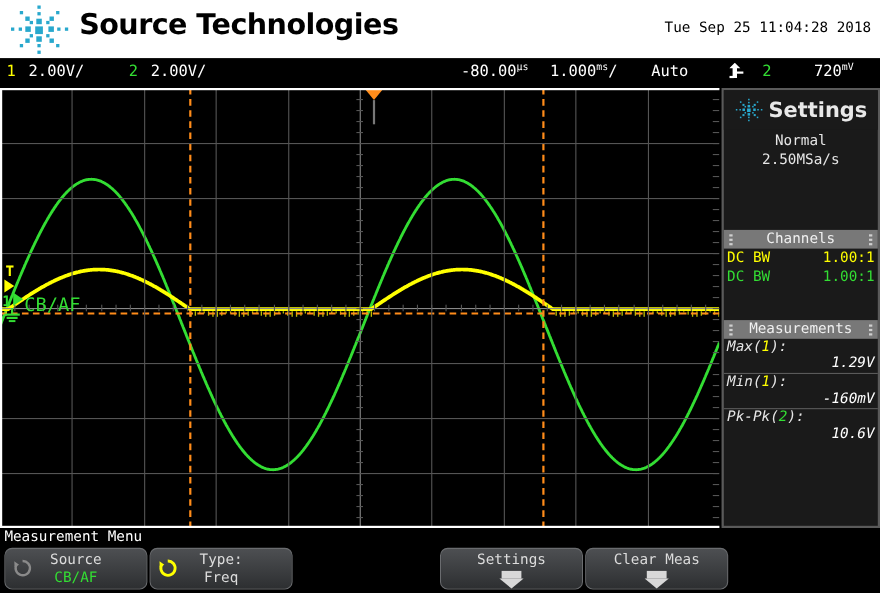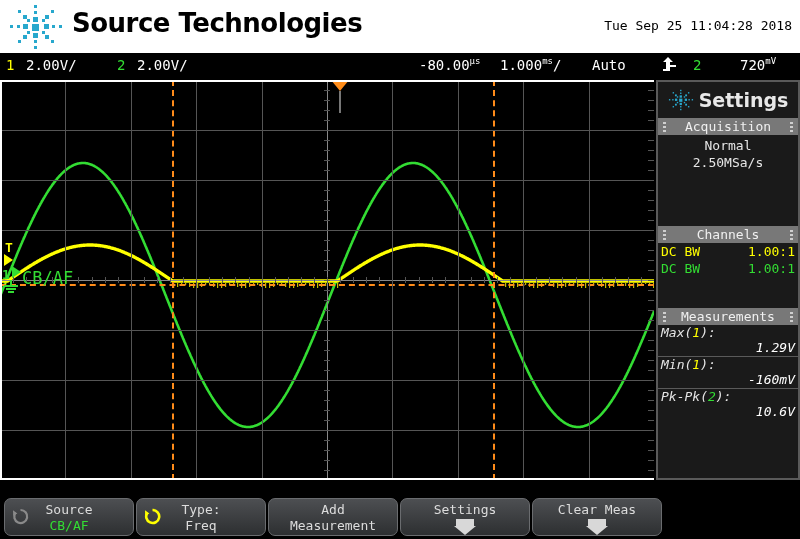--- a/index.html
+++ b/index.html
@@ -430,33 +430,20 @@
           <rect x="15" y="31" width="4" height="4"></rect>
             <rect x="19" y="27" width="3" height="3"></rect>
           <rect x="37" y="31" width="4" height="4"></rect>
             <rect x="43" y="36" width="3" height="3"></rect>
           <rect x="34" y="27" width="3" height="3"></rect>
         </g>
       </svg>
       <span class="sb-logo-text">Settings</span>
     </div>
 
-    <div class="sec-head">
-      <span class="grip l">
-          <i></i>
-          <i></i>
-          <i></i>
-        </span>
-      <span>Acquisition</span>
-      <span class="grip r">
-          <i></i>
-          <i></i>
-          <i></i>
-        </span>
-    </div>
     <div class="sb-body" style="padding-top:2px;">
       <div class="centerline">Normal</div>
       <div class="centerline">2.50MSa/s</div>
     </div>
 
     <div class="sec-head" style="margin-top:55px;">
       <span class="grip l">
           <i></i>
           <i></i>
           <i></i>
@@ -501,44 +488,41 @@
         <div class="meas-label"><span>Min(</span><span style="color:#ffff00">1</span><span>):</span></div>
         <div class="meas-val">-160mV</div>
       </div>
       <div class="meas-item">
         <div class="meas-label"><span>Pk-Pk(</span><span style="color:#33dd33">2</span><span>):</span></div>
         <div class="meas-val">10.6V</div>
       </div>
     </div>
   </div>
 
+  <div class="menutitle">Measurement Menu</div>
   <div class="softkeys">
 
     <div class="skey" style="left:4px;">
       <svg class="rot" viewBox="0 0 17 17">
         <path d="M8.5 2 A6.5 6.5 0 1 1 3.5 4.6" fill="none" stroke="#8a8a8a" stroke-width="2.2"></path>
         <path d="M1 2.2 L5.4 5.4 L1.2 7.4 Z" fill="#8a8a8a"></path>
       </svg>
       <div class="l1">Source</div>
       <div class="l2 val">CB/AF</div>
     </div>
 
     <div class="skey" style="left:136px;">
       <svg class="rot" viewBox="0 0 17 17">
         <path d="M8.5 2 A6.5 6.5 0 1 1 3.5 4.6" fill="none" stroke="#ffff00" stroke-width="2.6"></path>
         <path d="M1 2.2 L5.4 5.4 L1.2 7.4 Z" fill="#ffff00"></path>
       </svg>
       <div class="l1">Type:</div>
       <div class="l2">Freq</div>
     </div>
 
-    <div class="skey" style="left:268px;">
-      <div class="l1">Add</div>
-      <div class="l2">Measurement</div>
-    </div>
 
     <div class="skey" style="left:400px;">
       <div class="l1">Settings</div>
       <div class="dnarrow"></div>
     </div>
 
     <div class="skey" style="left:532px;">
       <div class="l1">Clear Meas</div>
       <div class="dnarrow"></div>
     </div>

